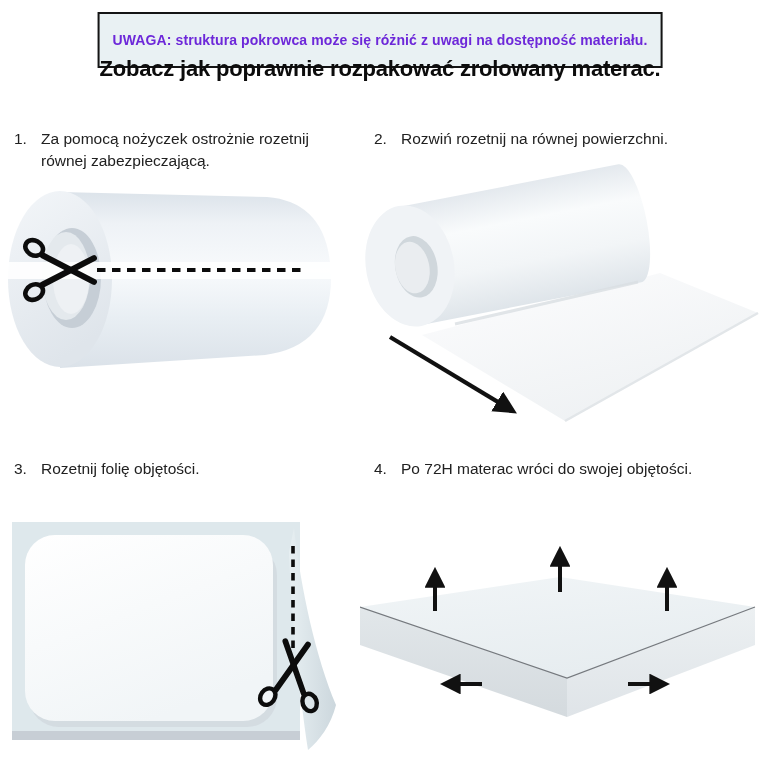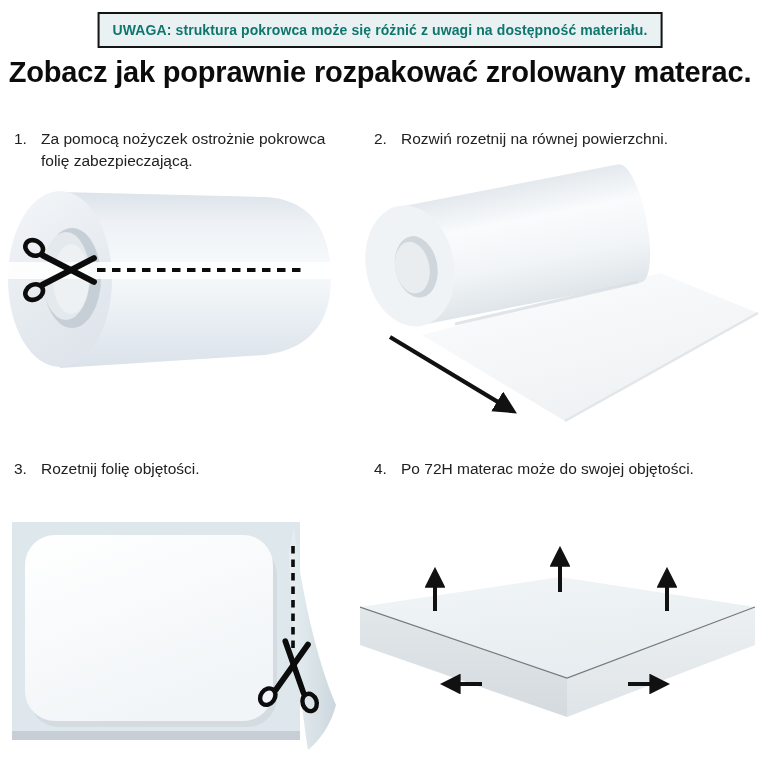--- a/index.html
+++ b/index.html
@@ -1,25 +1,25 @@
 <!DOCTYPE html>
 <html><head>
 <meta charset="utf-8">
 <style>
   html,body{margin:0;padding:0;background:#ffffff;}
   #page{position:relative;width:760px;height:760px;background:#ffffff;overflow:hidden;
         font-family:"Liberation Sans","DejaVu Sans",sans-serif;}
 
   .banner{position:absolute;top:12px;left:50%;transform:translateX(-50%);
-          background:#e9f1f3;border:2px solid #141414;color:#0f766e;
+          background:#e9f1f3;border:2px solid #141414;color:#6d28d9;
           font-size:14px;font-weight:bold;white-space:nowrap;
-          padding:8px 13px;letter-spacing:0.1px;}
+          padding:18px 13px;letter-spacing:0.1px;}
 
   .heading{position:absolute;top:56px;left:0;width:100%;text-align:center;
-           font-size:29px;font-weight:bold;color:#0c0c0c;letter-spacing:-0.2px;}
+           font-size:22px;font-weight:bold;color:#0c0c0c;letter-spacing:-0.2px;}
 
   .step{position:absolute;display:flex;font-size:15.5px;line-height:1.42;color:#212121;}
   .step-number{width:27px;flex:none;}
   .step-text{flex:1;}
   #step1{left:14px;top:128px;width:322px;}
   #step2{left:374px;top:128px;width:382px;}
   #step3{left:14px;top:458px;width:322px;}
   #step4{left:374px;top:458px;width:382px;}
 
   .illus{position:absolute;}
@@ -32,33 +32,33 @@
 <body>
 
 <div id="page">
 
   <div class="banner">UWAGA: struktura pokrowca może się różnić z uwagi na dostępność materiału.</div>
 
   <div class="heading">Zobacz jak poprawnie rozpakować zrolowany materac.</div>
 
   <div class="step" id="step1">
     <span class="step-number">1.</span>
-    <span class="step-text">Za pomocą nożyczek ostrożnie pokrowca folię zabezpieczającą.</span>
+    <span class="step-text">Za pomocą nożyczek ostrożnie rozetnij równej zabezpieczającą.</span>
   </div>
   <div class="step" id="step2">
     <span class="step-number">2.</span>
     <span class="step-text">Rozwiń rozetnij na równej powierzchni.</span>
   </div>
   <div class="step" id="step3">
     <span class="step-number">3.</span>
     <span class="step-text">Rozetnij folię objętości.</span>
   </div>
   <div class="step" id="step4">
     <span class="step-number">4.</span>
-    <span class="step-text">Po 72H materac może do swojej objętości.</span>
+    <span class="step-text">Po 72H materac wróci do swojej objętości.</span>
   </div>
 
   <svg id="svg1" class="illus" width="330" height="185" viewBox="0 0 330 185">
     <defs>
       <linearGradient id="s1-body" x1="0" y1="0" x2="0" y2="1">
         <stop offset="0" stop-color="#dce3ea"></stop>
         <stop offset="0.18" stop-color="#eef2f6"></stop>
         <stop offset="0.45" stop-color="#f8fafc"></stop>
         <stop offset="0.72" stop-color="#e8eef3"></stop>
         <stop offset="1" stop-color="#dbe2e9"></stop>

